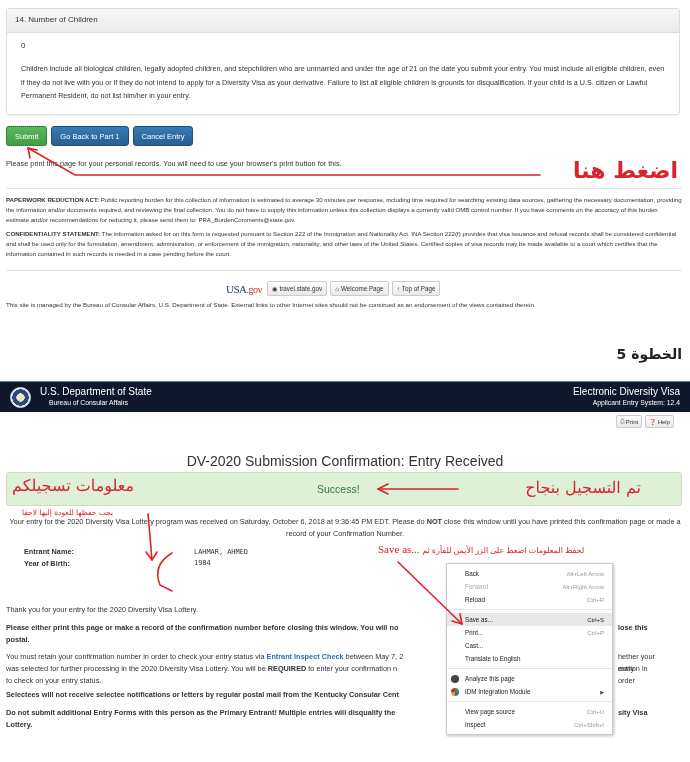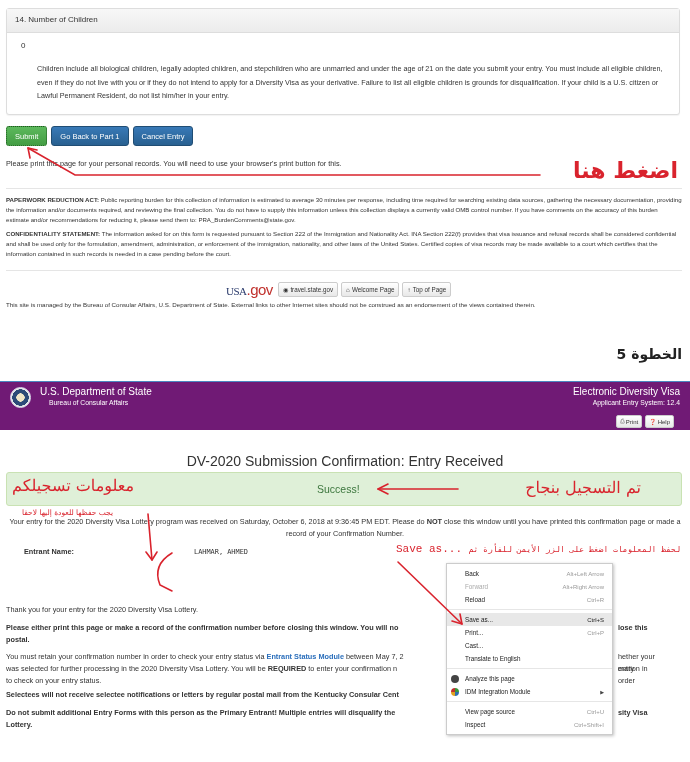--- a/index.html
+++ b/index.html
@@ -4,48 +4,48 @@
   <style>
     * { box-sizing: border-box; margin: 0; padding: 0; }
     html, body { width: 690px; height: 762px; background: #fff; overflow: hidden; }
     body { position: relative; font-family: "Liberation Sans", sans-serif; color: #333; font-size: 8px; }
 
     
     .panel { position: absolute; left: 6px; top: 8px; width: 674px; height: 107px; border: 1px solid #ddd; border-radius: 3px; background: #fff; box-shadow: 0 1px 1px rgba(0,0,0,0.05); }
     .panel-heading { height: 24px; background: linear-gradient(#f7f7f7,#ececec); border-bottom: 1px solid #ddd; padding: 6px 8px; font-size: 8px; color: #333; }
     .panel-body { padding: 8px 14px 0 14px; }
     .panel-value { font-size: 8px; margin-bottom: 12px; }
-    .panel-desc { font-size: 7.2px; line-height: 13.5px; color: #333; margin-left: 16px; }
+    .panel-desc { font-size: 7.2px; line-height: 13.5px; color: #333; }
 
     .btn-row { position: absolute; left: 6px; top: 126px; display: flex; gap: 4px; }
     .btn { height: 20px; padding: 8px 8px; font-size: 7.5px; color: #fff; border-radius: 3px; display: flex; align-items: center; cursor: pointer; font-family: "Liberation Sans", sans-serif; }
     .btn-green { background: linear-gradient(#5cb85c,#449d44); border: 1px dotted #1e5b1e; }
     .btn-blue { background: linear-gradient(#3879b7,#286090); border: 1px solid #204d74; }
 
     .print-note { position: absolute; left: 6px; top: 159px; font-size: 7.3px; color: #333; }
 
     .arabic-click { position: absolute; right: 12px; top: 158px; font-size: 22px; font-weight: bold; color: #d9232d; direction: rtl; font-family: "DejaVu Sans", sans-serif; }
 
     .legal { position: absolute; left: 6px; width: 676px; font-size: 6.1px; line-height: 10.2px; color: #333; }
     .legal b { font-weight: bold; }
     .legal1 { top: 195px; }
     .legal2 { top: 229px; }
 
     .hr { position: absolute; left: 6px; width: 676px; height: 1px; background: #e5e5e5; }
 
     .footer-links { position: absolute; left: 226px; top: 281px; display: flex; gap: 3px; align-items: center; }
     .usa-logo { font-family: "Liberation Serif", serif; font-size: 11px; color: #2a3a6b; margin-right: 2px; letter-spacing: -0.5px; }
-    .usa-logo .gov { color: #c0302c; font-family: Liberation Sans, sans-serif; font-size: 15px; }
+    .usa-logo .gov { color: #c0302c; font-family: Liberation Serif, serif; font-size: 10px; }
     .flink { height: 15px; padding: 0 4px; border: 1px solid #ccc; background: linear-gradient(#fff,#e8e8e8); border-radius: 2px; font-size: 6.3px; color: #333; display: flex; align-items: center; gap: 2px; cursor: pointer; }
     .footer-text { position: absolute; left: 6px; top: 301px; font-size: 6.2px; color: #333; }
 
     .step-title { position: absolute; right: 8px; top: 346px; font-size: 14px; font-weight: bold; color: #222; direction: rtl; font-family: "DejaVu Sans", sans-serif; }
 
     
-    .banner { position: absolute; left: 0; top: 381px; width: 690px; height: 49px; background: #701a75; color: #fff; border-top: 1px solid #4a87c0; }
+    .banner { position: absolute; left: 0; top: 381px; width: 690px; height: 31px; background: #0f172a; color: #fff; border-top: 1px solid #4a87c0; }
     .seal { position: absolute; left: 10px; top: 5px; width: 21px; height: 21px; border-radius: 50%; background: radial-gradient(circle,#f0e6c8 30%,#2c4a78 32%,#2c4a78 60%,#e8e8e8 62%); border: 1px solid #dde; }
     .banner-left { position: absolute; left: 40px; top: 4px; }
     .banner-title { font-size: 10px; line-height: 12px; }
     .banner-sub { font-size: 6.8px; line-height: 10px; margin-left: 9px; }
     .banner-right { position: absolute; right: 10px; top: 4px; text-align: right; }
     .banner-app { font-size: 10px; line-height: 12px; }
     .banner-ver { font-size: 6.8px; line-height: 10px; }
 
     .tool-btns { position: absolute; right: 16px; top: 415px; display: flex; gap: 3px; }
     .tbtn { height: 13px; padding: 0 3px; border: 1px solid #ccc; background: linear-gradient(#fff,#e8e8e8); border-radius: 2px; font-size: 6px; color: #333; display: flex; align-items: center; gap: 1px; cursor: pointer; }
@@ -59,21 +59,21 @@
     .ann-save-ar { position: absolute; left: 22px; top: 508px; font-size: 7.5px; color: #d9232d; direction: rtl; font-family: "DejaVu Serif", serif; }
 
     .received { position: absolute; left: 0; width: 690px; top: 516px; text-align: center; font-size: 7.3px; line-height: 12px; color: #333; }
     .received b { font-weight: bold; }
 
     .entrant { position: absolute; left: 6px; top: 546px; }
     .entrant-row { display: flex; height: 11.5px; align-items: center; margin-left: 18px; }
     .e-label { width: 170px; font-size: 7.3px; font-weight: bold; color: #333; }
     .e-value { font-family: "DejaVu Sans Mono", monospace; font-size: 6.9px; color: #333; }
 
-    .ann-rightclick { position: absolute; left: 396px; top: 543px; font-size: 11px; color: #d9232d; font-family: Liberation Mono, monospace; white-space: nowrap; }
+    .ann-rightclick { position: absolute; left: 378px; top: 543px; font-size: 11px; color: #d9232d; font-family: Liberation Serif, serif; white-space: nowrap; }
 
     .body-para { position: absolute; left: 6px; width: 650px; font-size: 7.3px; line-height: 12px; color: #333; }
     .body-para b { font-weight: bold; }
     .body-para .link { color: #2a6ebb; font-weight: bold; }
     .p1 { top: 604px; }
     .p2 { top: 622px; font-weight: bold; }
     .p3 { top: 651px; }
     .p4 { top: 689px; font-weight: bold; }
     .p5 { top: 707px; font-weight: bold; }
 
@@ -174,33 +174,37 @@
 
 <div class="received">
   <span>Your entry for the 2020 Diversity Visa Lottery program was received on Saturday, October 6, 2018 at 9:36:45 PM EDT. Please do </span><b>NOT</b><span> close this window until you have printed this confirmation page or made a record of your Confirmation Number.</span>
 </div>
 
 <div class="entrant">
   <div class="entrant-row">
     <span class="e-label">Entrant Name:</span>
     <span class="e-value">LAHMAR, AHMED</span>
   </div>
+  <div class="entrant-row">
+    <span class="e-label">Year of Birth:</span>
+    <span class="e-value">1984</span>
+  </div>
 </div>
 
 <div class="ann-rightclick">
   <span>Save as...</span> <span style="direction:rtl;unicode-bidi:embed;font-size:8px">لحفظ المعلومات اضغط على الزر الأيمن للفأرة ثم</span>
 </div>
 
 <div class="body-para p1">Thank you for your entry for the 2020 Diversity Visa Lottery.</div>
 <div class="body-para p2">
   <span>Please either print this page or make a record of the confirmation number before closing this window. You will no</span><span style="position:absolute;left:612px">lose this</span><br>
   <span>postal.</span>
 </div>
 <div class="body-para p3">
-  <span>You must retain your confirmation number in order to check your entry status via </span><span class="link">Entrant Status Module</span><span> between May 7, 2</span><span style="position:absolute;left:612px">hether your entry</span><br>
+  <span>You must retain your confirmation number in order to check your entry status via </span><span class="link">Entrant Inspect Check</span><span> between May 7, 2</span><span style="position:absolute;left:612px">hether your entry</span><br>
   <span>was selected for further processing in the 2020 Diversity Visa Lottery. You will be </span><b>REQUIRED</b><span> to enter your confirmation n</span><span style="position:absolute;left:612px">mation in order</span><br>
   <span>to check on your entry status.</span>
 </div>
 <div class="body-para p4">Selectees will not receive selectee notifications or letters by regular postal mail from the Kentucky Consular Cent</div>
 <div class="body-para p5">
   <span>Do not submit additional Entry Forms with this person as the Primary Entrant! Multiple entries will disqualify the</span><span style="position:absolute;left:612px">sity Visa</span><br>
   <span>Lottery.</span>
 </div>
 
 <div class="ctx-menu">

